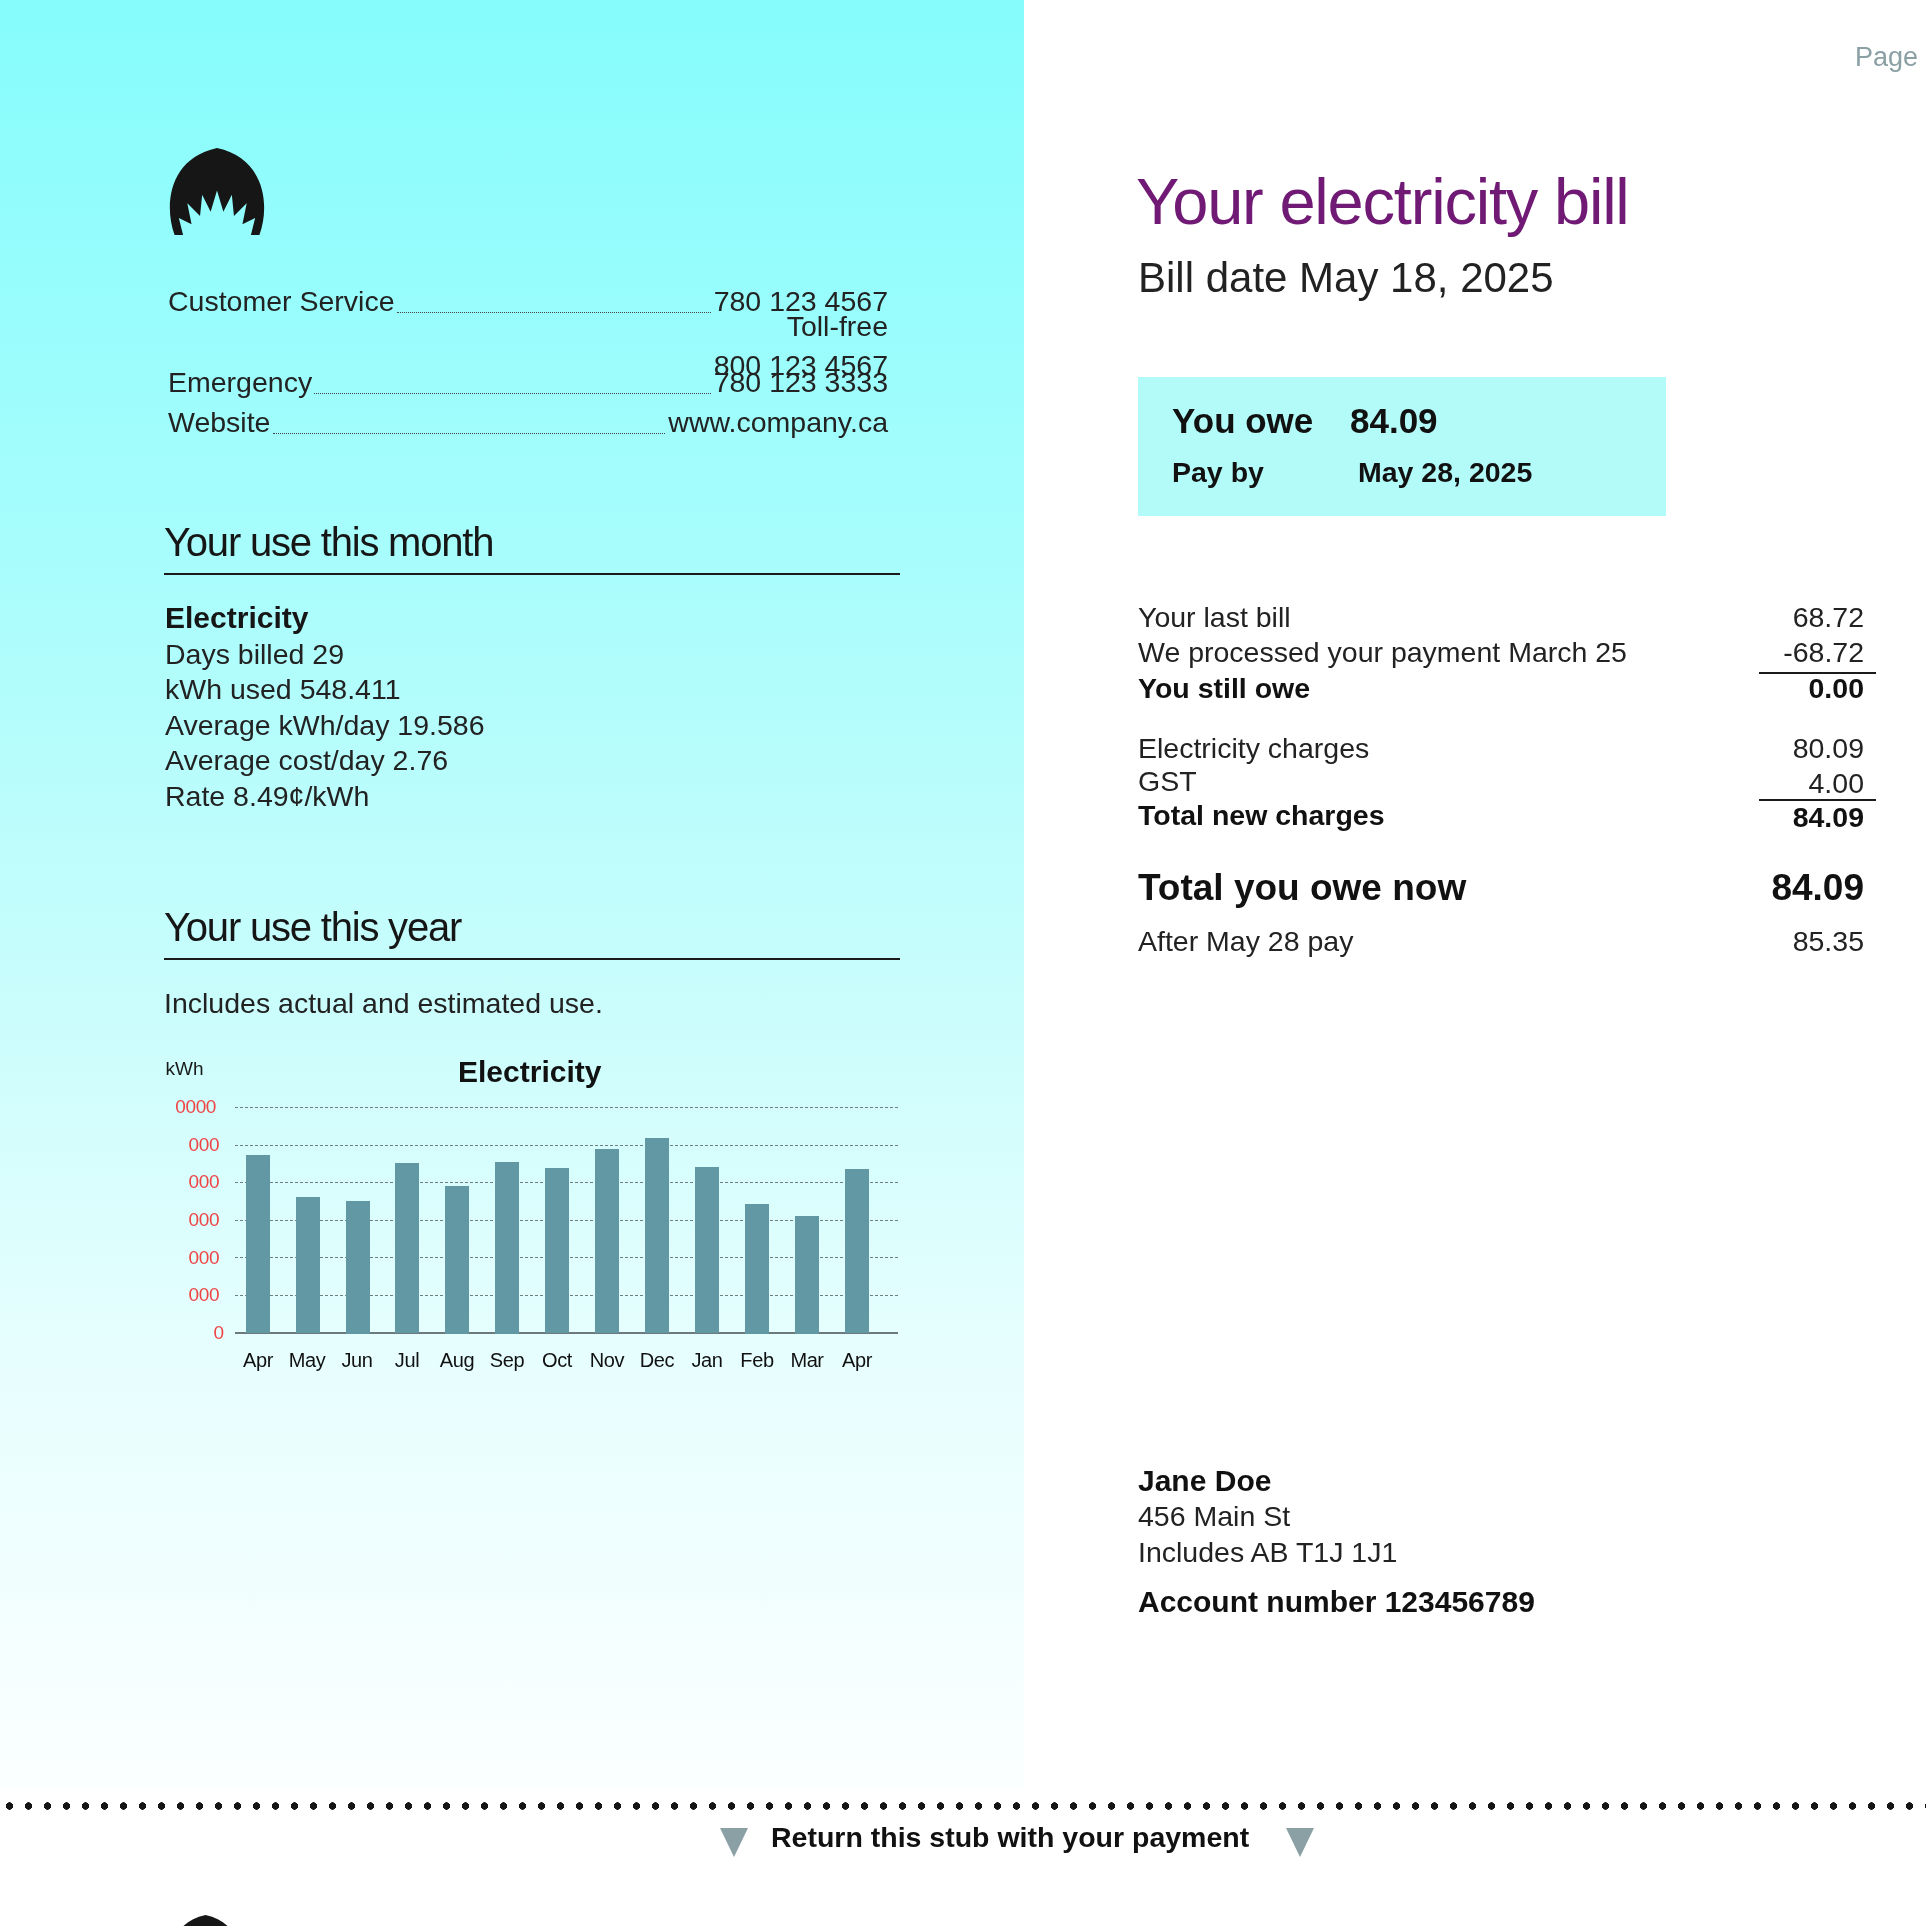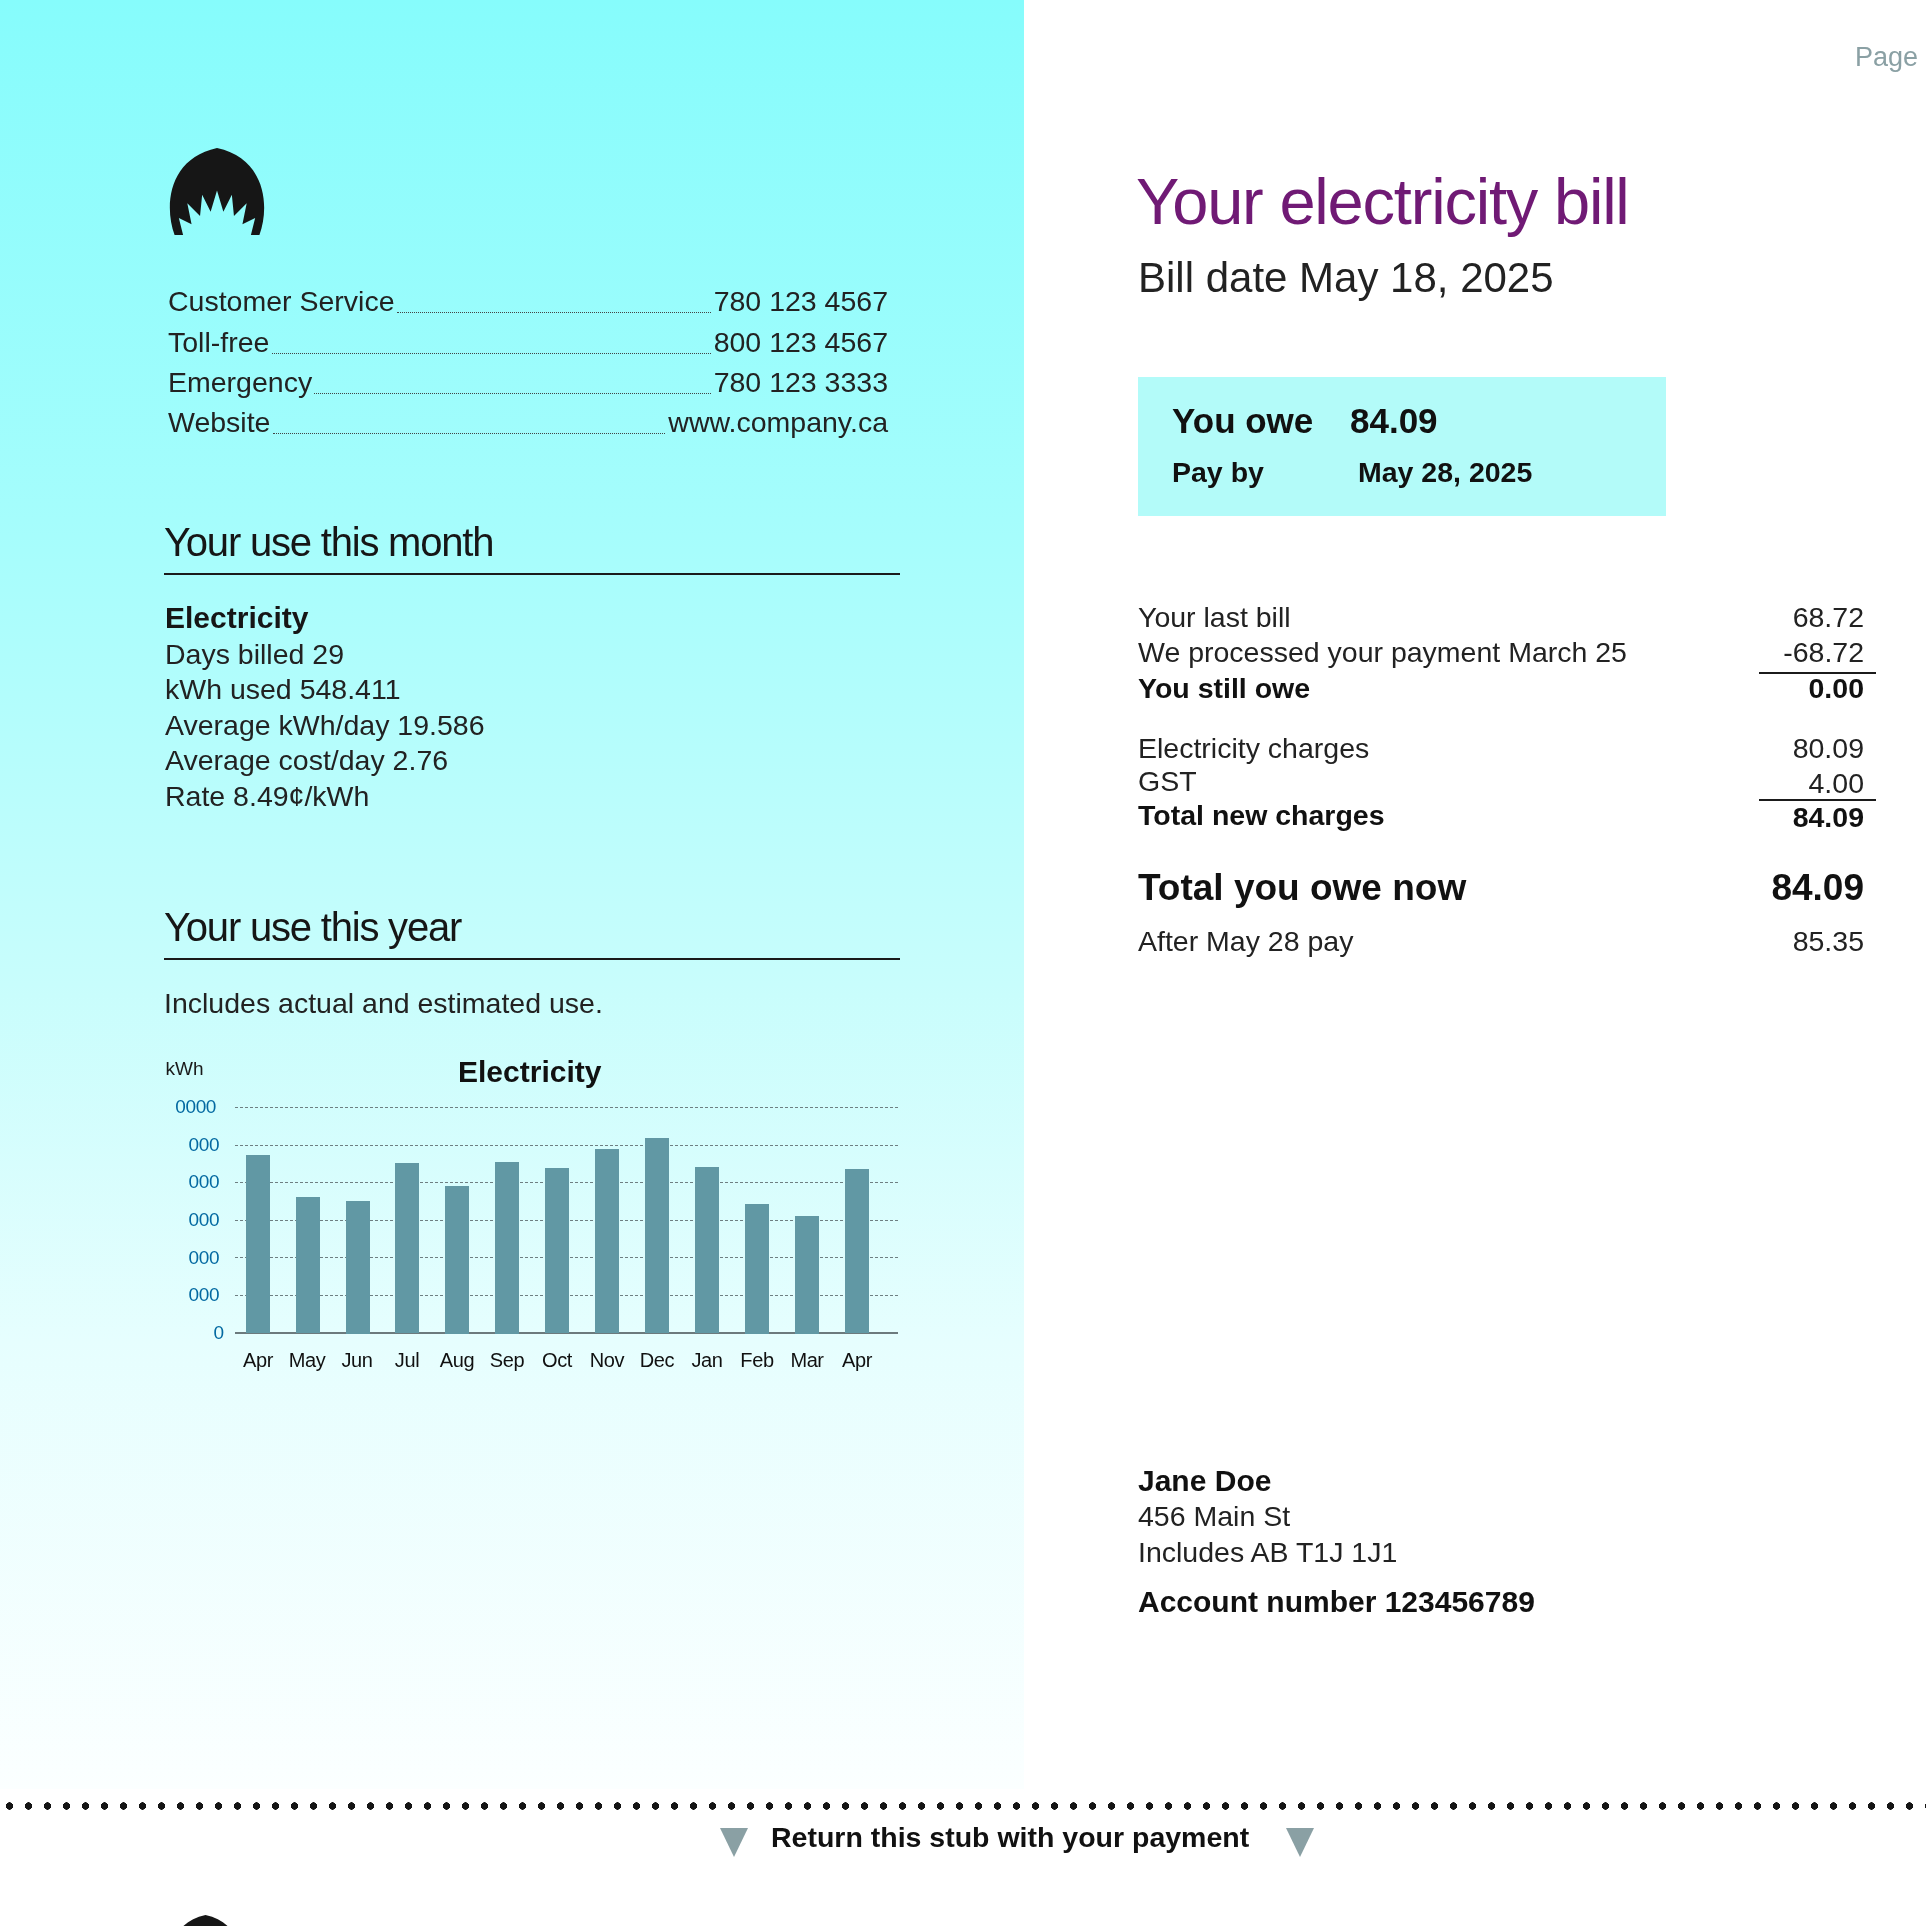--- a/index.html
+++ b/index.html
@@ -27,21 +27,21 @@
   .contact-row .val { white-space: nowrap; }
 
   .section-title { position: absolute; left: 164px; font-size: 40px; color: #161616; letter-spacing: -1.2px; white-space: nowrap; }
   .rule { position: absolute; left: 164px; width: 736px; height: 2.3px; background: #1b1b1b; }
 
   .usage-line { position: absolute; left: 165px; font-size: 28.5px; color: #222; white-space: nowrap; }
   .usage-head { position: absolute; left: 165px; font-size: 30px; font-weight: 700; color: #161616; }
 
   
   #chart { position: absolute; left: 154px; top: 1052px; width: 770px; height: 327px; }
-  .ylbl { position: absolute; width: 62px; text-align: right; font-size: 19px; color: #0369a1; font-weight: 400; letter-spacing: -0.4px; }
+  .ylbl { position: absolute; width: 62px; text-align: right; font-size: 19px; color: #ef4444; font-weight: 400; letter-spacing: -0.4px; }
   .gridline { position: absolute; left: 81px; width: 663px; height: 0; border-top: 1.5px dashed #6e7f82; }
   .baseline { position: absolute; left: 81px; width: 663px; height: 2.3px; background: #6c7a7d; }
   .bar { position: absolute; width: 24px; background: #6198a4; }
   .xlbl { position: absolute; width: 46px; text-align: center; font-size: 20px; color: #111; letter-spacing: -0.4px; }
 
   
   .r-label { position: absolute; left: 1138px; font-size: 28.5px; color: #222; white-space: nowrap; }
   .r-value { position: absolute; right: 183px; font-size: 28.5px; color: #222; text-align: right; white-space: nowrap; }
   .bold { font-weight: 700; color: #111; }
   .sum-rule { position: absolute; left: 1759px; width: 117px; height: 1.9px; background: #1b1b1b; }
@@ -63,21 +63,21 @@
   <svg class="mark" width="106" height="87" viewBox="0 0 100 82">
     <path d="M10 82 C0 55 4 10 50 0 C96 10 100 55 90 82 L82 82 L86 66 L74 72 L78 52 L66 64 L64 44 L56 60 L50 40 L44 60 L36 44 L34 64 L22 52 L26 72 L14 66 L18 82 Z" fill="#161616"></path>
   </svg>
 </div>
 
 <div class="contact-row" style="top:283px;">
   <span class="lbl">Customer Service</span>
     <span class="dots"></span>
     <span class="val">780 123 4567</span>
 </div>
-<div class="contact-row" style="top:324px;">
+<div class="contact-row" style="top:310px;flex-direction:column;">
   <span class="lbl">Toll-free</span>
     <span class="dots"></span>
     <span class="val">800 123 4567</span>
 </div>
 <div class="contact-row" style="top:364px;">
   <span class="lbl">Emergency</span>
     <span class="dots"></span>
     <span class="val">780 123 3333</span>
 </div>
 <div class="contact-row" style="top:404px;">

